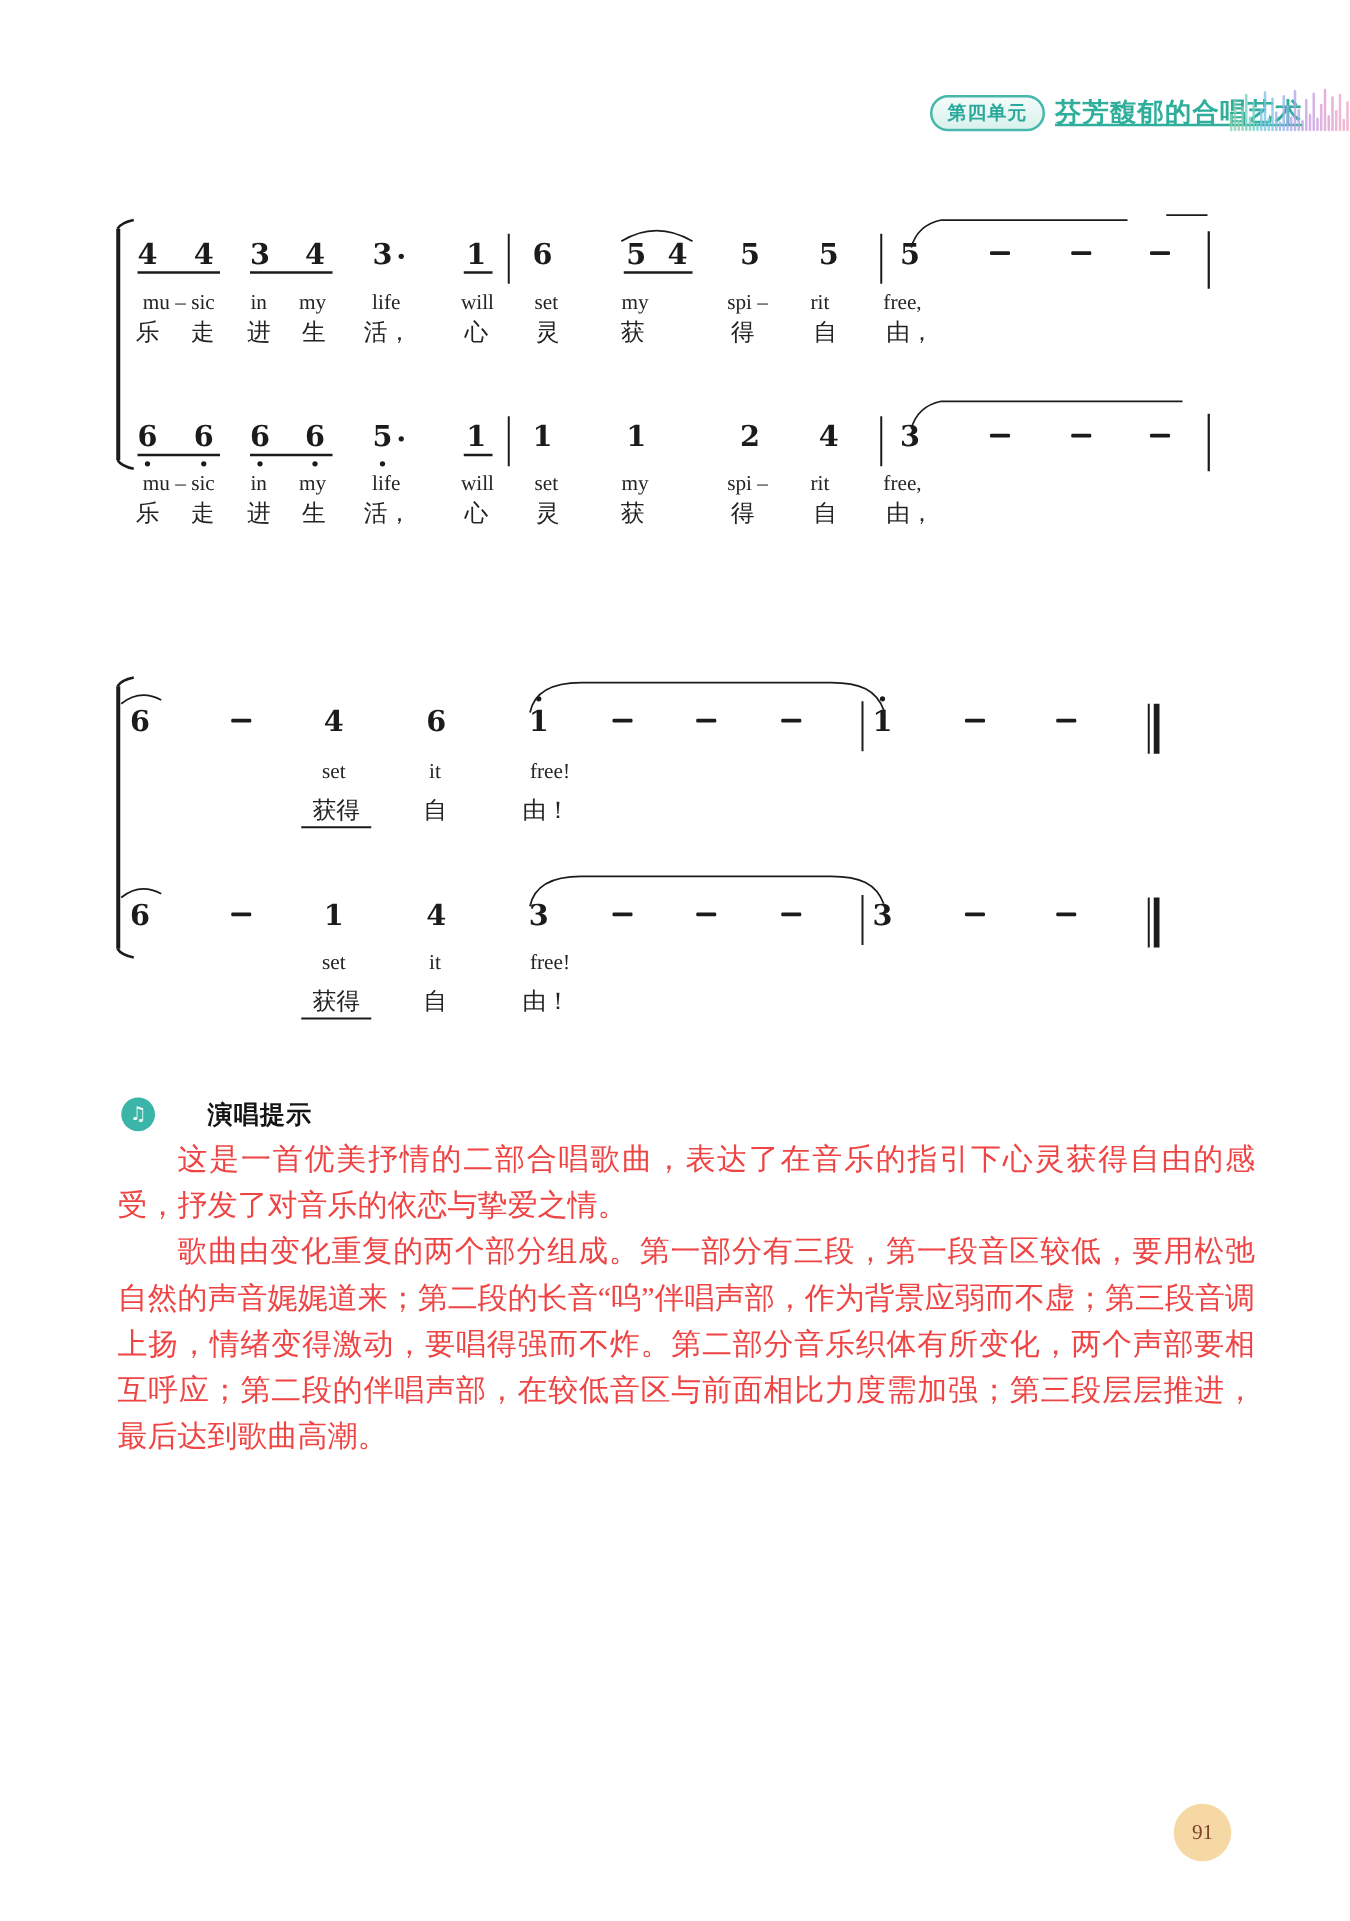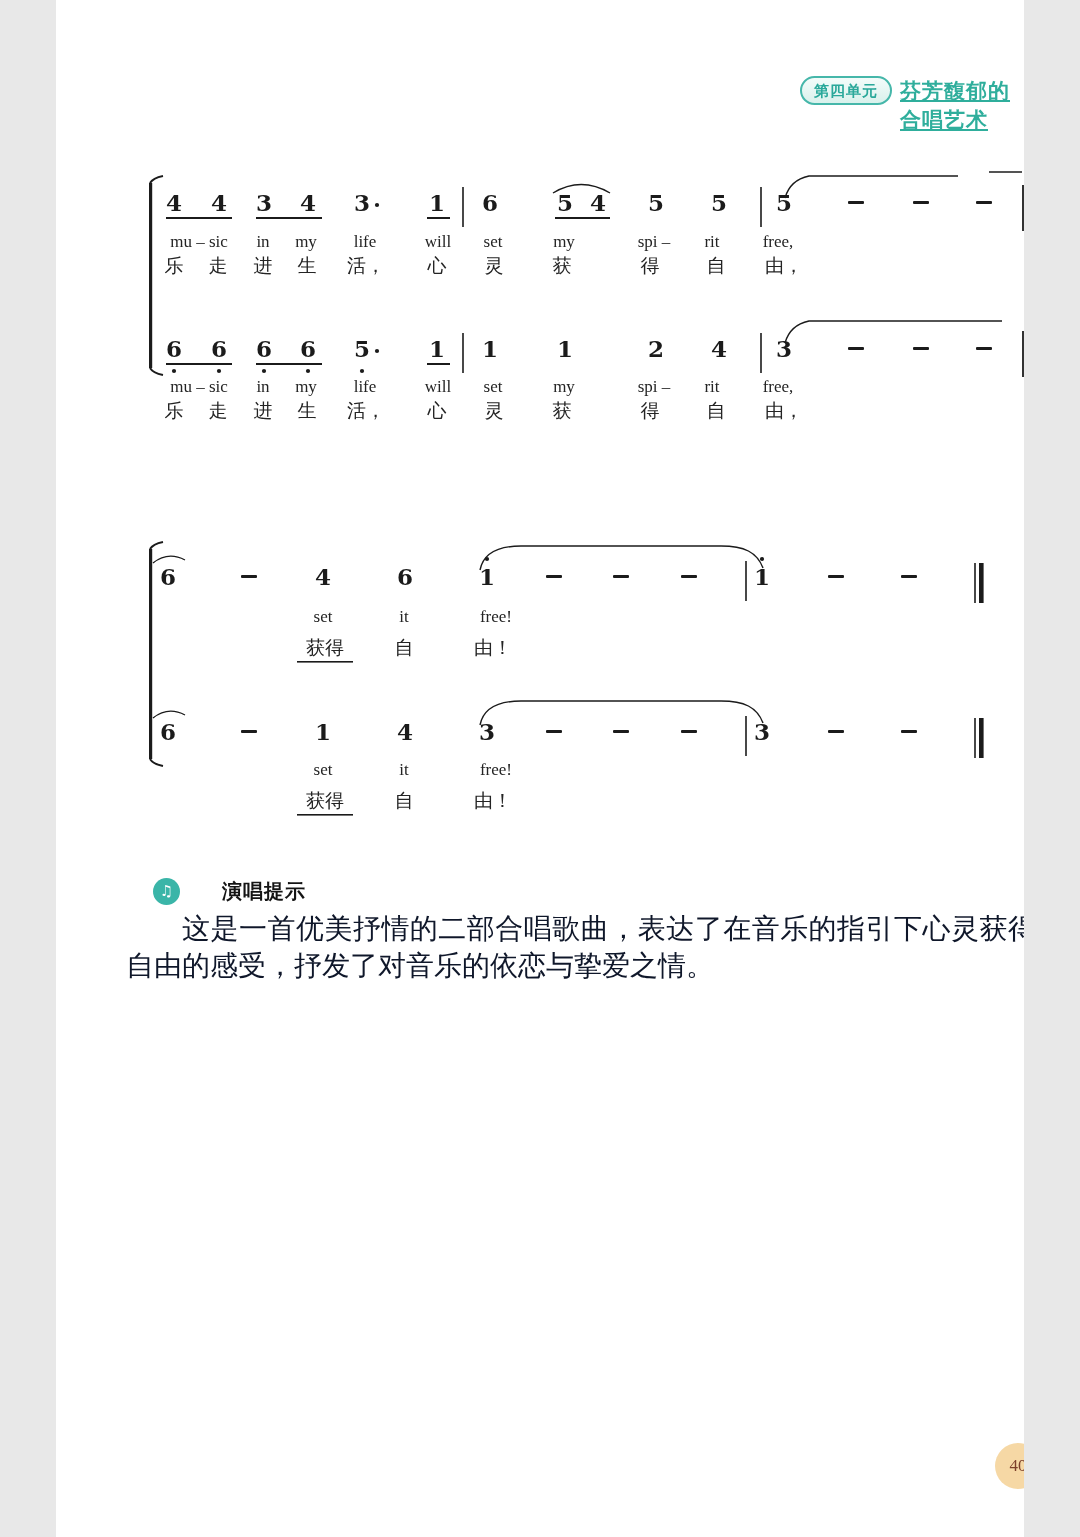--- a/index.html
+++ b/index.html
@@ -1,16 +1,16 @@
 <!DOCTYPE html>
 <html><head>
 <meta charset="utf-8">
 <style>
   html,body{margin:0;padding:0;background:#e8e8e8;}
-  .page{position:relative;width:968px;height:1537px;background:#ffffff;margin:0 auto;
+  .page{position:relative;width:1080px;height:1537px;background:#ffffff;margin:0 auto;
         font-family:"Liberation Serif",serif;overflow:hidden;}
 
   
   .unit-badge{position:absolute;left:744px;top:76px;width:88px;height:25px;
     border:2px solid #46b7aa;border-radius:15px;
     background:linear-gradient(#f4fcfa,#d9f1ec);
     color:#2aa89a;font:bold 15px/25px "Liberation Sans",sans-serif;
     text-align:center;letter-spacing:1px;}
   .unit-title{position:absolute;left:844px;top:76px;
     font:bold 21px/29px "Liberation Sans",sans-serif;color:#2fae9c;letter-spacing:1px;text-decoration:underline;}
@@ -23,22 +23,22 @@
   .num{font:bold 23px "DejaVu Serif",serif;fill:#1b1b1b;}
   .lyr-en{font:17px "Liberation Serif",serif;fill:#242424;}
   .lyr-zh{font:19px "Liberation Serif",serif;fill:#242424;}
   .stroke{stroke:#1b1b1b;fill:none;}
 
   
   .tips-header{position:absolute;left:97px;top:878px;display:flex;align-items:center;gap:10px;}
   .tips-icon{width:27px;height:27px;border-radius:50%;background:#3ab5a8;color:#ffffff;
     font-size:15px;line-height:27px;text-align:center;font-family:"DejaVu Sans",sans-serif;}
   .tips-title{font:bold 20px "Liberation Sans",sans-serif;color:#141414;letter-spacing:1px;margin-left:32px;}
-  .tips-body{position:absolute;left:70px;top:910px;width:910px;
-    font-size:28px;line-height:37px;text-align:justify;color:#0f172a;}
+  .tips-body{position:absolute;left:94px;top:910px;width:910px;
+    font-size:24px;line-height:37px;text-align:justify;color:#ef4444;}
   .tips-body p{margin:0;text-indent:2em;}
 
   
   .page-num{position:absolute;left:939px;top:1443px;width:46px;height:46px;border-radius:50%;
     background:#f6d8a5;color:#7c3f2a;font:17px "Liberation Serif",serif;
     display:flex;align-items:center;justify-content:center;}
 </style>
 </head>
 <body>
 
@@ -244,16 +244,17 @@
         </g>
       </g>
     </svg>
 
   <div class="tips-header">
     <div class="tips-icon">♫</div>
     <div class="tips-title">演唱提示</div>
   </div>
   <div class="tips-body">
     <p>这是一首优美抒情的二部合唱歌曲，表达了在音乐的指引下心灵获得自由的感受，抒发了对音乐的依恋与挚爱之情。</p>
+    <p>歌曲由变化重复的两个部分组成。第一部分有三段，第一段音区较低，要用松弛自然的声音娓娓道来；第二段的长音“呜”伴唱声部，作为背景应弱而不虚；第三段音调上扬，情绪变得激动，要唱得强而不炸。第二部分音乐织体有所变化，两个声部要相互呼应；第二段的伴唱声部，在较低音区与前面相比力度需加强；第三段层层推进，最后达到歌曲高潮。</p>
   </div>
 
-  <div class="page-num">40</div>
+  <div class="page-num">91</div>
 </div>
 
 </body></html>

